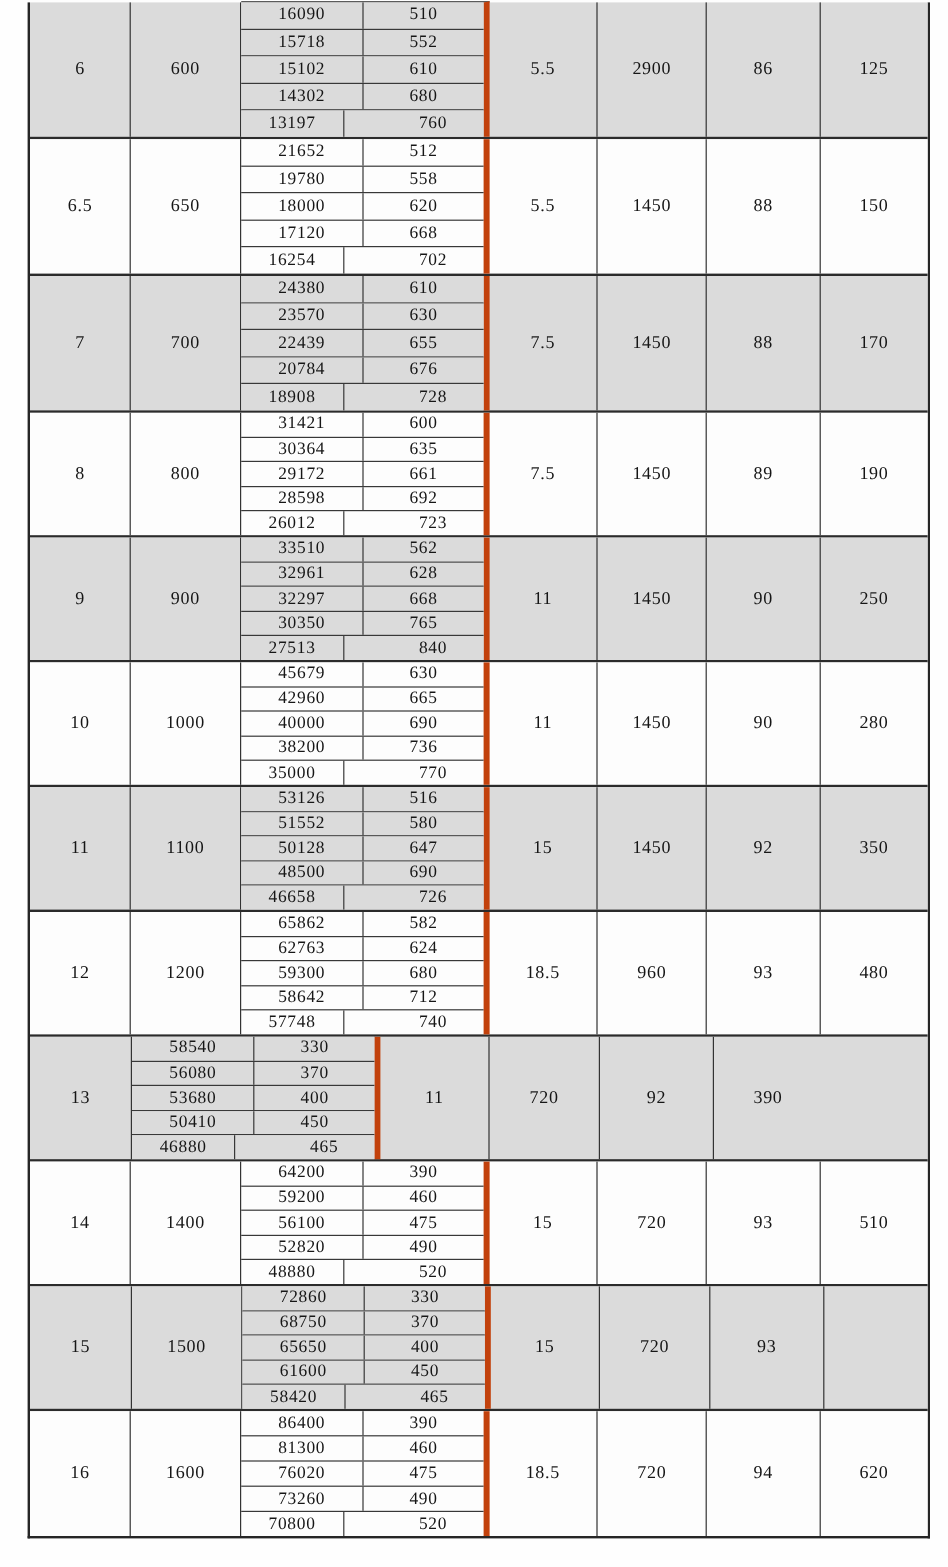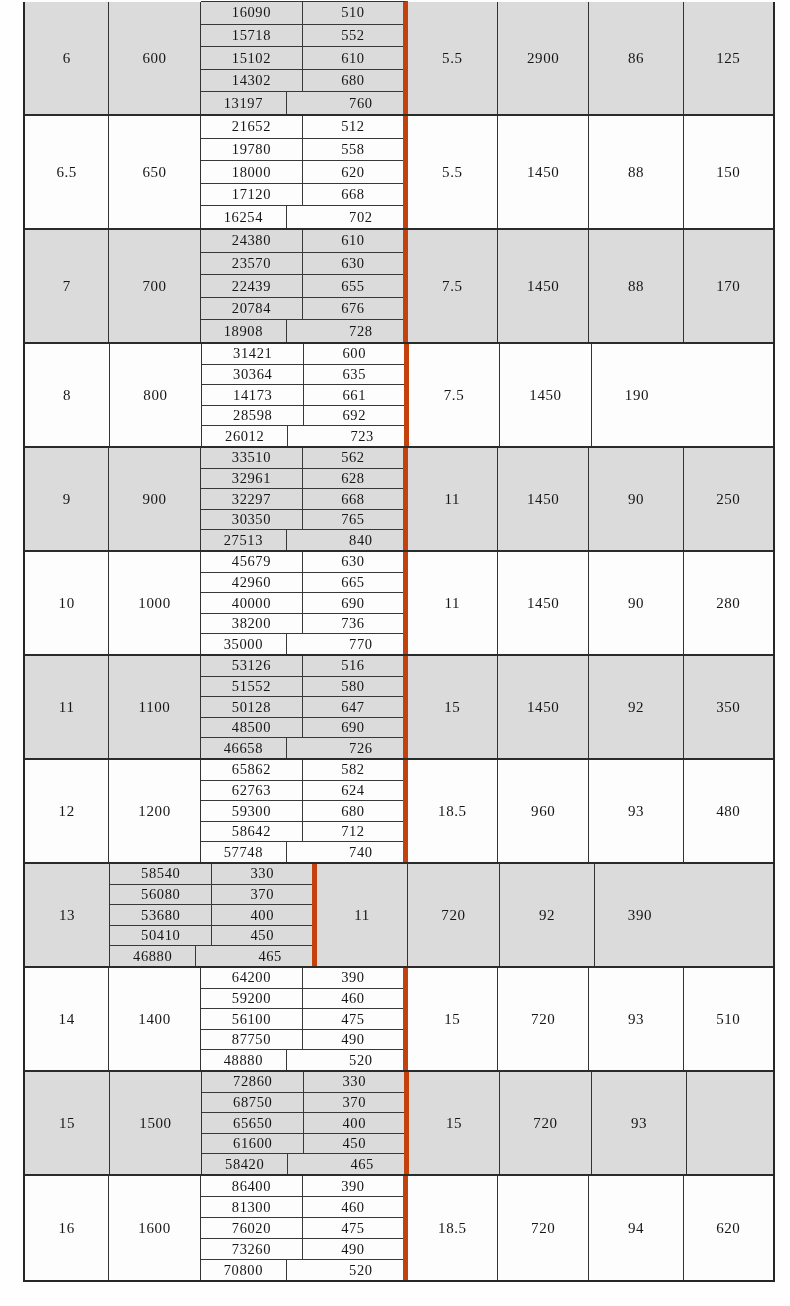--- a/index.html
+++ b/index.html
@@ -182,34 +182,35 @@
         <div class="nested">
           <div class="srow">
             <div class="s s3">31421</div>
             <div class="s s4">600</div>
           </div>
           <div class="srow">
             <div class="s s3">30364</div>
             <div class="s s4">635</div>
           </div>
           <div class="srow">
-            <div class="s s3">14173</div>
+            <div class="s s3">29172</div>
             <div class="s s4">661</div>
           </div>
           <div class="srow">
             <div class="s s3">28598</div>
             <div class="s s4">692</div>
           </div>
           <div class="srow">
             <div class="s s3">26012</div>
             <div class="s s4">723</div>
           </div>
         </div>
         <div class="c c5">7.5</div>
         <div class="c c6">1450</div>
+        <div class="c c7">89</div>
         <div class="c c8">190</div>
       </div>
       <div class="group shaded">
         <div class="c c1">9</div>
         <div class="c c2">900</div>
         <div class="nested">
           <div class="srow">
             <div class="s s3">33510</div>
             <div class="s s4">562</div>
           </div>
@@ -364,21 +365,21 @@
           </div>
           <div class="srow">
             <div class="s s3">59200</div>
             <div class="s s4">460</div>
           </div>
           <div class="srow">
             <div class="s s3">56100</div>
             <div class="s s4">475</div>
           </div>
           <div class="srow">
-            <div class="s s3">87750</div>
+            <div class="s s3">52820</div>
             <div class="s s4">490</div>
           </div>
           <div class="srow">
             <div class="s s3">48880</div>
             <div class="s s4">520</div>
           </div>
         </div>
         <div class="c c5">15</div>
         <div class="c c6">720</div>
         <div class="c c7">93</div>

